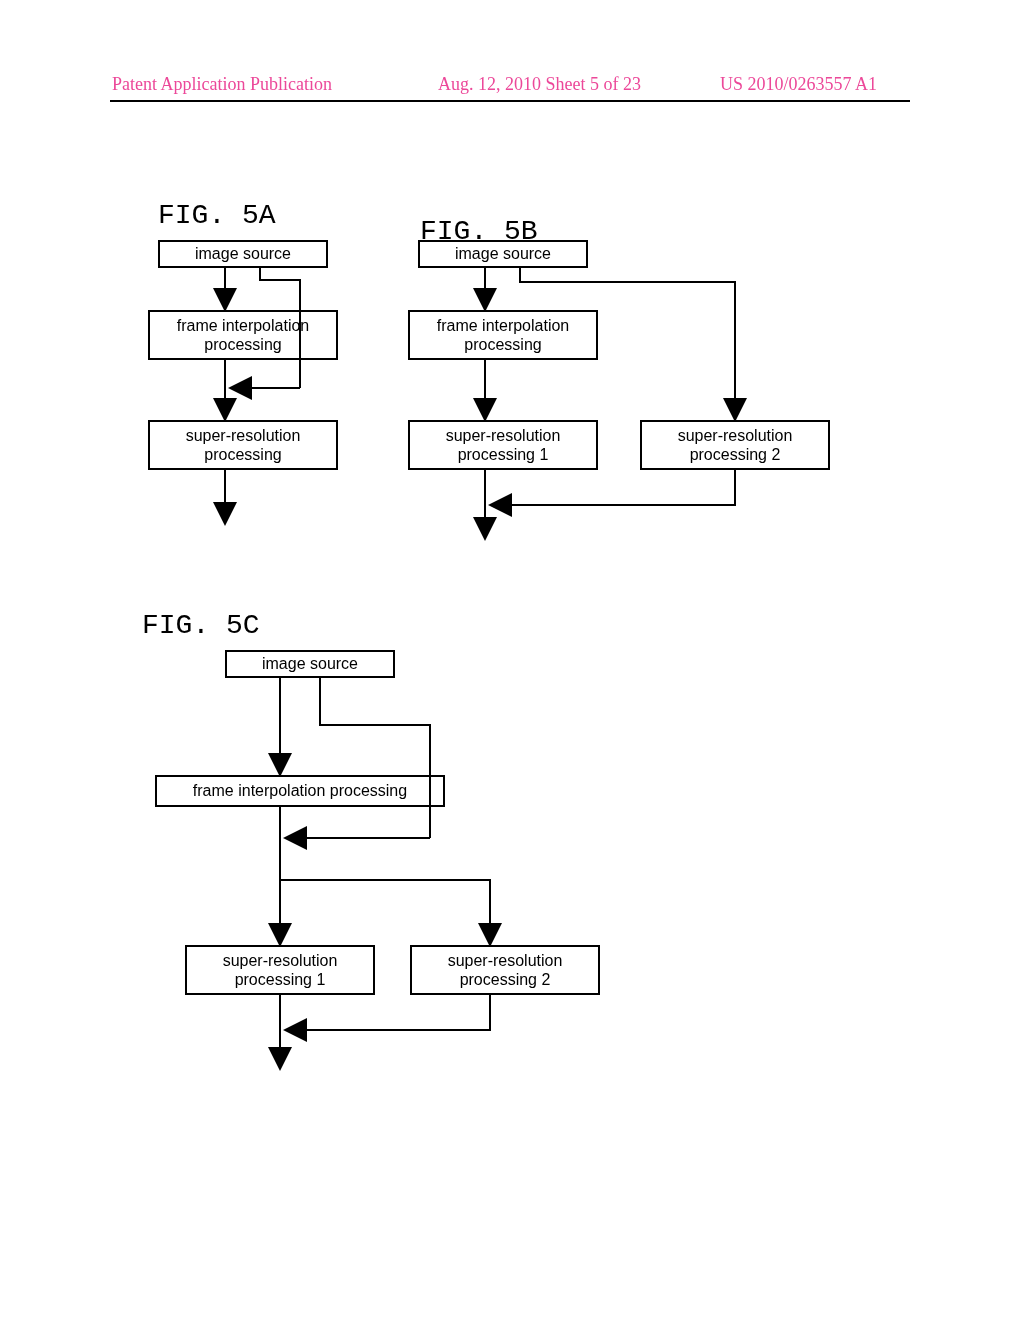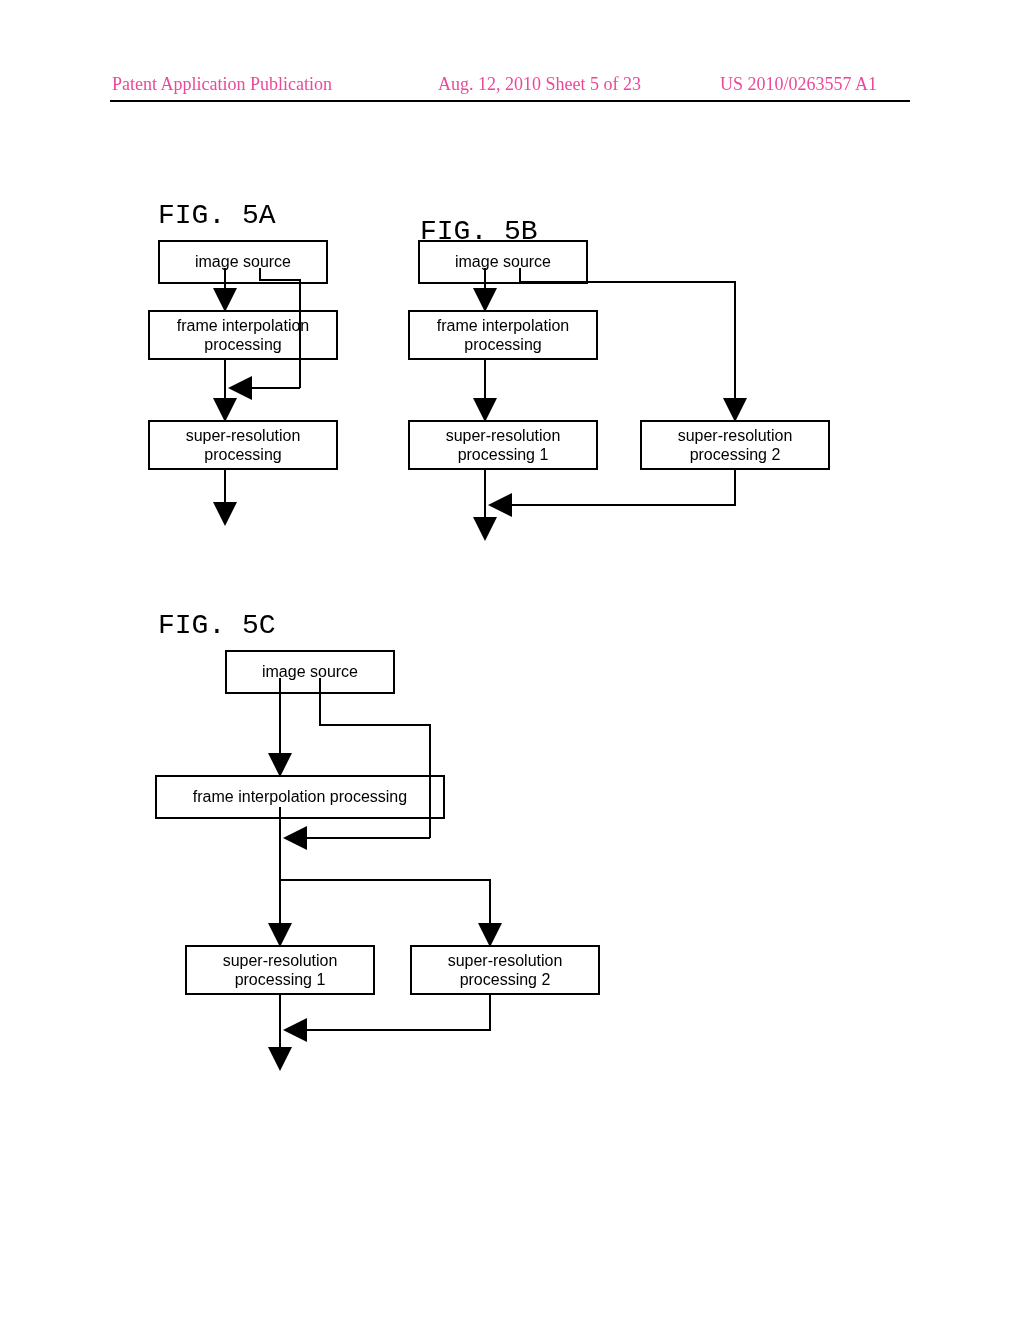--- a/index.html
+++ b/index.html
@@ -35,21 +35,21 @@
     color: #000000;
   }
   .box {
     position: absolute;
     border: 2px solid #000;
     background: #fff;
     text-align: center;
     font-family: sans-serif;
     font-size: 16px;
     line-height: 1.2;
-    padding: 20px 6px;
+    padding: 4px 6px;
     box-sizing: border-box;
     display: flex;
     align-items: center;
     justify-content: center;
     white-space: pre-line;
   }
   svg.overlay {
     position: absolute;
     left: 0;
     top: 0;
@@ -62,21 +62,21 @@
 
 <div class="hdr-text" style="left:112px;">Patent Application Publication</div>
 <div class="hdr-text" style="left:438px;">Aug. 12, 2010  Sheet 5 of 23</div>
 <div class="hdr-text" style="left:720px;">US 2010/0263557 A1</div>
 <div class="hdr-line"></div>
 
 <div class="fig-label" style="left:158px; top:200px;">FIG. 5A</div>
 
 <div class="fig-label" style="left:420px; top:216px;">FIG. 5B</div>
 
-<div class="fig-label" style="left:142px; top:610px;margin-left:16px;">FIG. 5C</div>
+<div class="fig-label" style="left:142px; top:610px;">FIG. 5C</div>
 
 <div class="box" style="left:158px; top:240px; width:170px; height:28px;">image source</div>
 <div class="box" style="left:148px; top:310px; width:190px; height:50px;">frame interpolation
 processing</div>
 <div class="box" style="left:148px; top:420px; width:190px; height:50px;">super-resolution
 processing</div>
 
 <svg class="overlay" width="1024" height="600">
   <defs>
     <marker id="ah" markerWidth="12" markerHeight="12" refX="9" refY="6" orient="auto">

